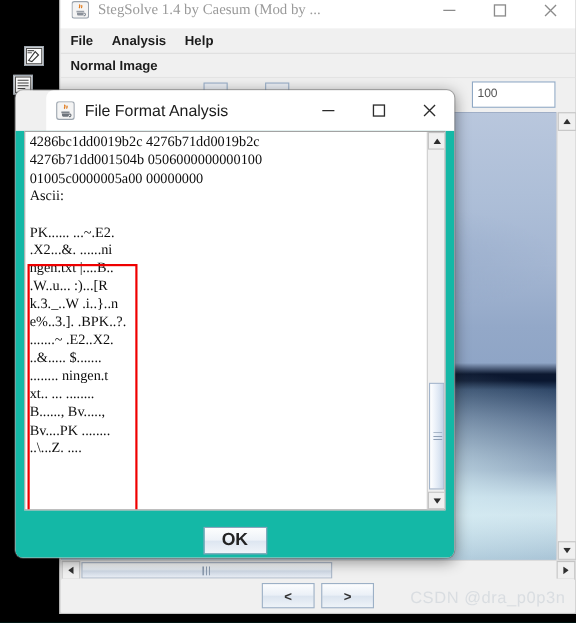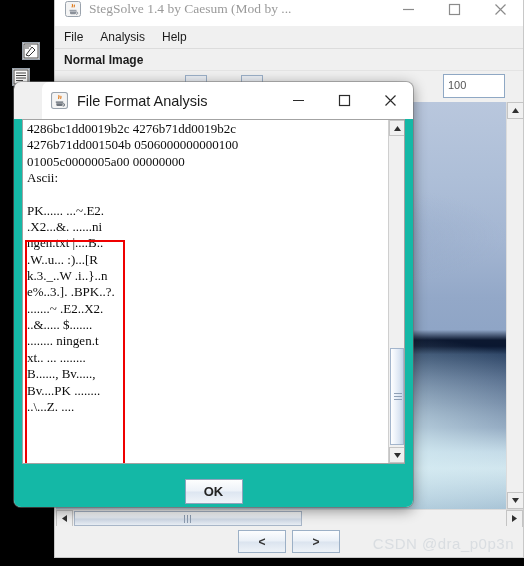--- a/index.html
+++ b/index.html
@@ -82,21 +82,21 @@
     background: #f0f0f0;
     display: flex;
     align-items: center;
     padding-left: 9px;
     border-bottom: 1px solid #dcdcdc;
     box-sizing: border-box;
   }
   .menu-item {
     font-size: 12px;
     color: #1c1c1c;
-    font-weight: normal;
+    font-weight: bold;
     padding: 0 9px 0 0;
     margin-right: 8px;
     white-space: nowrap;
   }
 
   #steg-modebar {
     height: 21px;
     background: #f0f0f0;
     display: flex;
     align-items: center;
@@ -121,21 +121,21 @@
     top: 4px;
     height: 24px;
     background: #eaeef4;
     border: 1px solid #9bb0c8;
     box-sizing: border-box;
   }
   #tb-field {
     position: absolute;
     right: 18px;
     top: 3px;
-    width: 62px;
+    width: 76px;
     height: 24px;
     background: #ffffff;
     border: 1px solid #8fa8c4;
     box-sizing: border-box;
     font-size: 11px;
     color: #555;
     padding: 4px 0 0 4px;
   }
 
   
@@ -385,21 +385,21 @@
   }
   #ffa-ok-btn {
     width: 58px;
     height: 25px;
     background: linear-gradient(to bottom, #fdfefe 0%, #edf2f8 48%, #dde6f1 52%, #f0f4f9 100%);
     border: 1px solid #8fa4bd;
     box-sizing: border-box;
     display: flex;
     align-items: center;
     justify-content: center;
-    font-size: 13px;
+    font-size: 16px;
     font-weight: bold;
     color: #232323;
   }
 
   
   #ascii-highlight {
     position: absolute;
     left: 2px;
     top: 120px;
     width: 100px;

